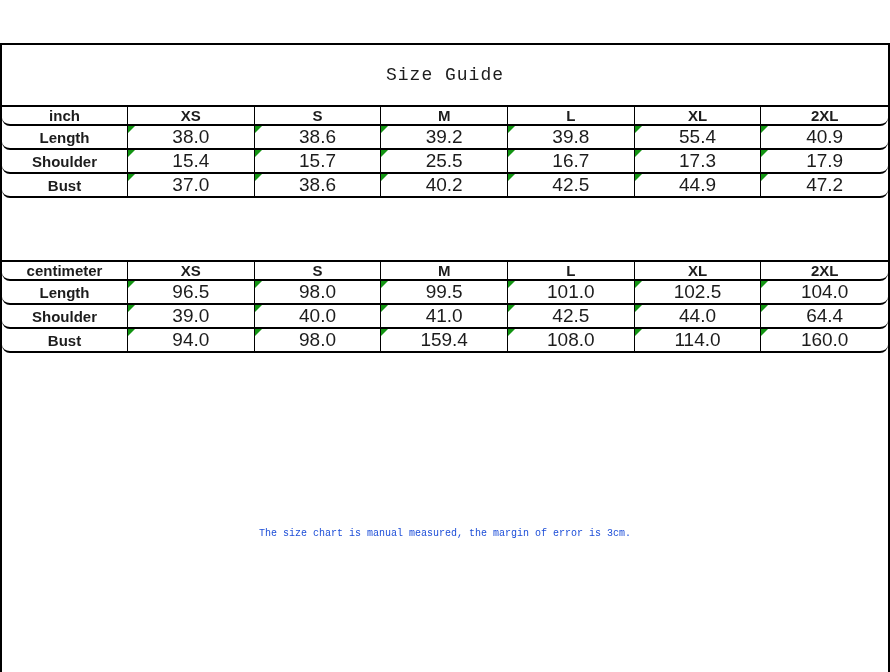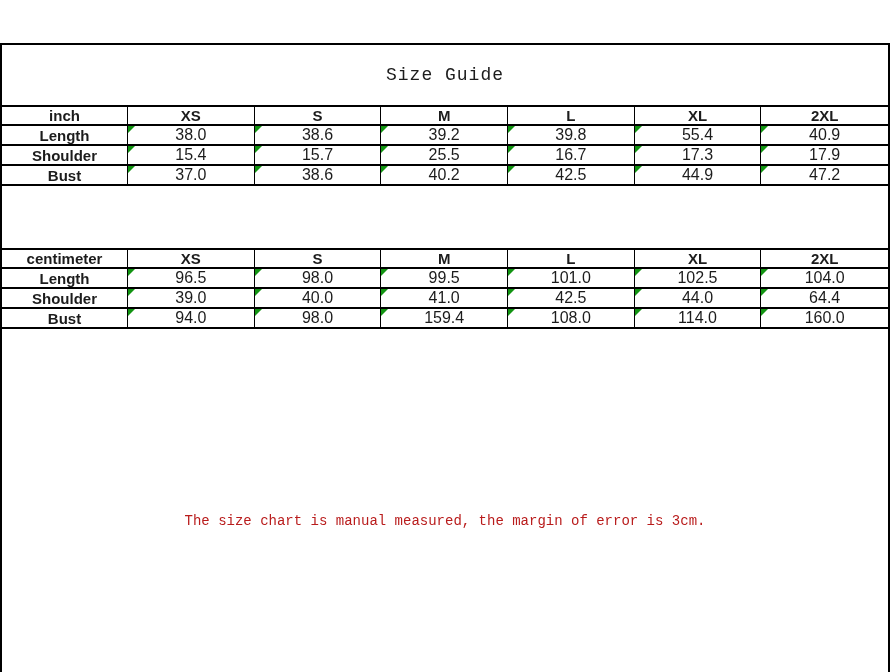--- a/index.html
+++ b/index.html
@@ -32,28 +32,29 @@
     font-size: 18px;
     color: #1c1c1c;
     letter-spacing: 1px;
   }
   .trow {
     display: grid;
     grid-template-columns: 126px repeat(6, 1fr);
     flex: 0 0 60px;
     border-bottom: 2px solid #000000;
     box-sizing: border-box;
+    border-radius: 8px;
   }
   .cell {
     position: relative;
     border-right: 1px solid #000000;
     display: flex;
     align-items: center;
     justify-content: center;
-    font-size: 16px;
+    font-size: 19px;
     box-sizing: border-box;
     overflow: hidden;
   }
   .cell:last-child { border-right: none; }
   .hdr { font-weight: bold; font-size: 15px; }
   .marker {
     position: absolute;
     top: 0;
     left: 0;
     width: 0;
@@ -66,22 +67,22 @@
     border-bottom: 2px solid #000000;
   }
   .footer-row {
     flex: 1 1 auto;
     display: flex;
     align-items: center;
     justify-content: center;
   }
   .footer-text {
     font-family: "Liberation Mono", "DejaVu Sans Mono", monospace;
-    font-size: 14px;
-    color: #b91c1c;
+    font-size: 10px;
+    color: #1d4ed8;
   }
 </style>
 </head>
 <body>
 
 <div class="sheet">
   <div class="title-row">
     <span class="title-text">Size Guide</span>
   </div>
 

